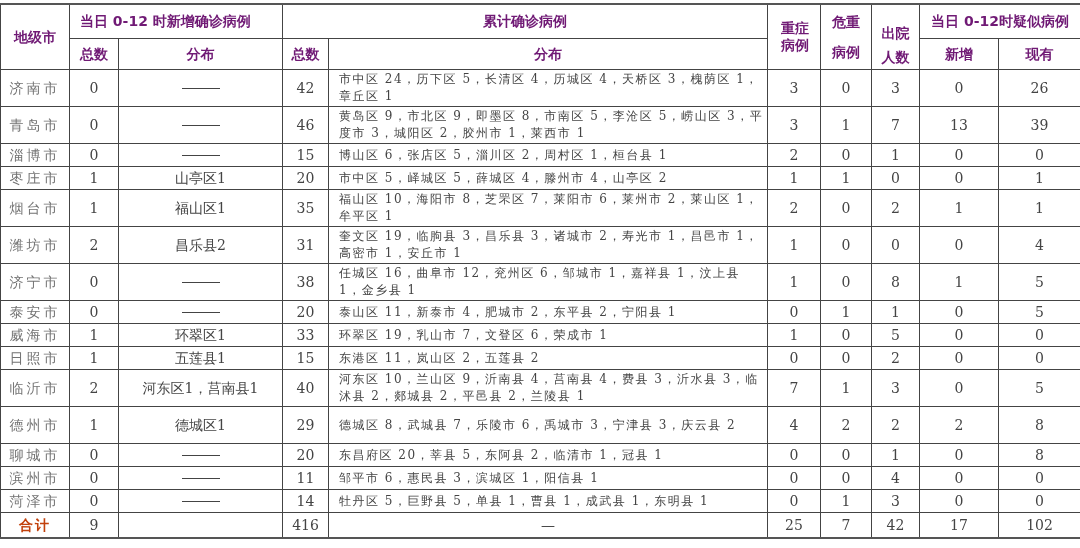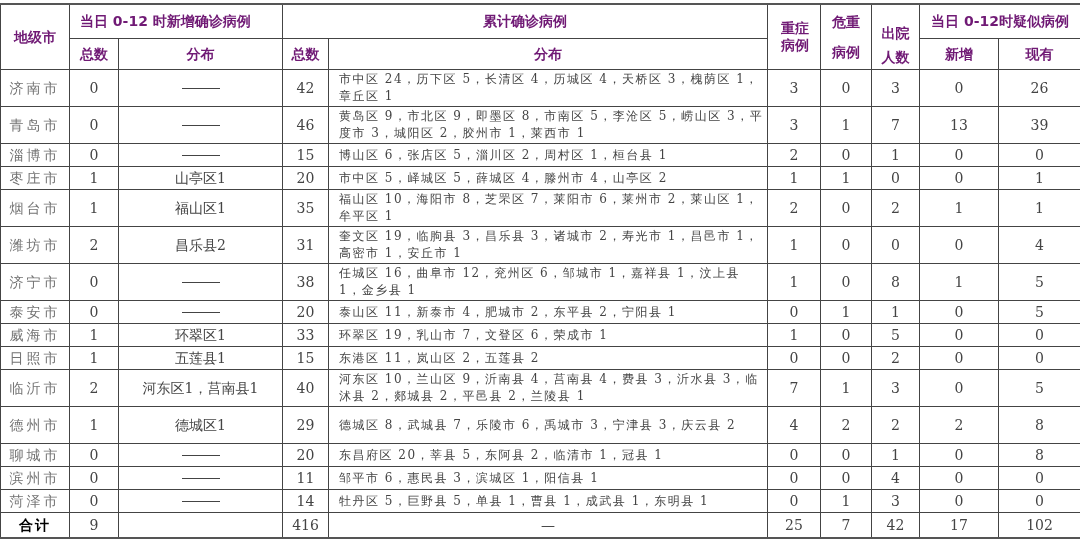--- a/index.html
+++ b/index.html
@@ -11,21 +11,21 @@
   td.dist { text-align:left; padding-left:10px; letter-spacing:1.5px; font-size:12px; color:#444; }
   td.city { letter-spacing:3px; color:#737373; }
   td.num { color:#444; }
   td.nd { color:#444;margin-top:28px; }
   tr.h1 th { height:30px; }
   tr.h1 th.left { text-align:left; padding-left:10px; }
   tr.h2 th { height:27px; }
   tr.two td { height:36px; }
   tr.one td { height:22px; }
   tr.total td { height:24px; font-weight:normal; }
-  tr.total td.city { font-weight:bold; font-family:"DejaVu Sans","Liberation Sans",sans-serif; letter-spacing:2px; color:#000000; }
+  tr.total td.city { font-weight:bold; font-family:"DejaVu Sans","Liberation Sans",sans-serif; letter-spacing:2px; color:#c2410c; }
   .dash { display:inline-block; width:38px; border-top:1px solid #444; vertical-align:middle; }
 </style>
 </head>
 <body>
 
 <div class="wrap">
 <table>
   <colgroup>
     <col style="width:69px">
         <col style="width:49px">

